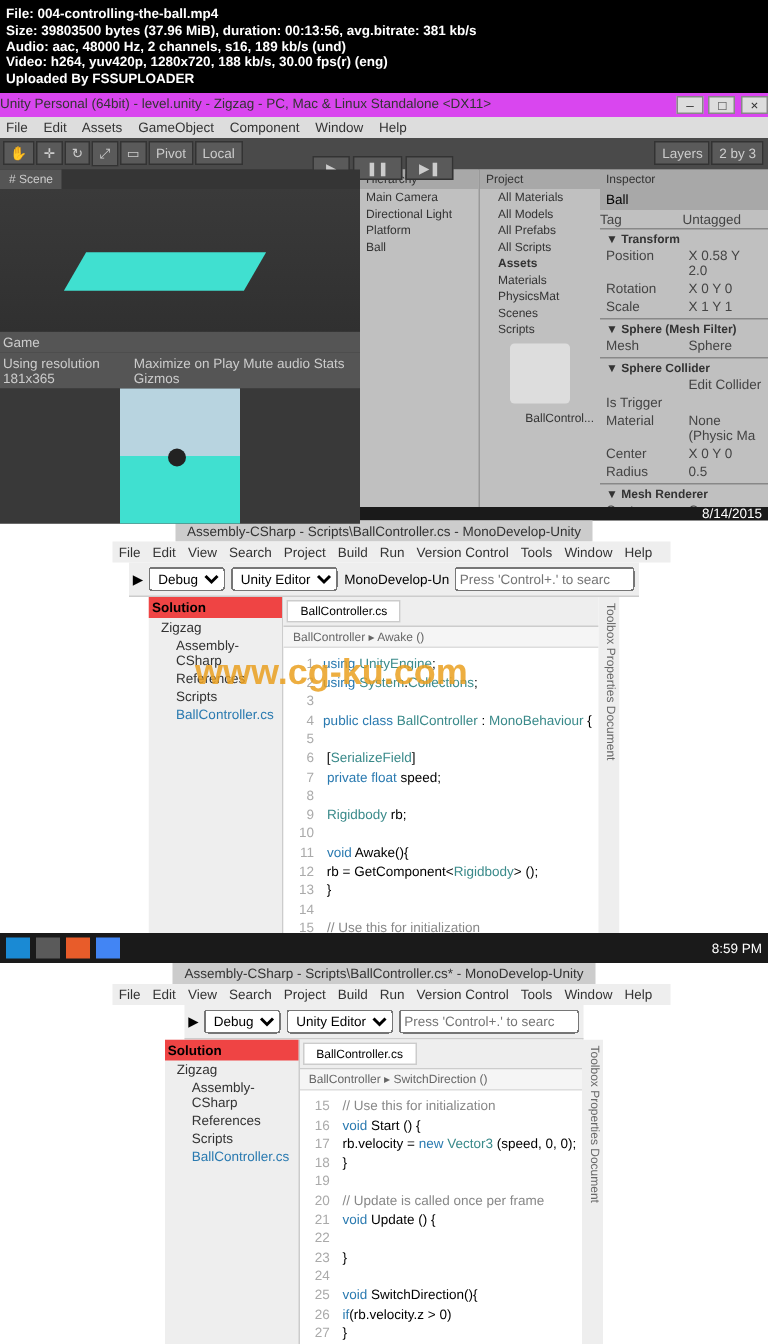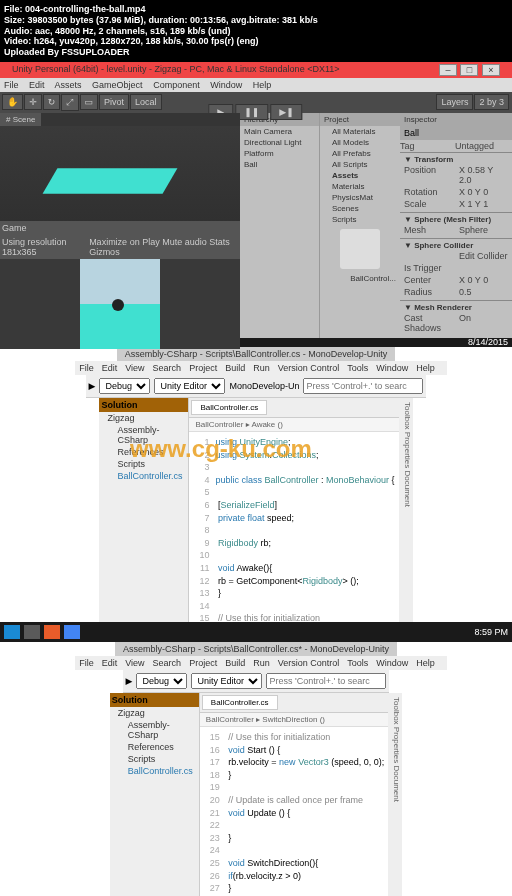--- a/index.html
+++ b/index.html
@@ -2,21 +2,21 @@
 <html><head>
 <meta charset="utf-8">
 <style>
 *{margin:0;padding:0;box-sizing:border-box;font-family:Arial,sans-serif;font-size:9px;}
 body{background:#1a1a1a;width:512px;height:896px;overflow:hidden;}
 .file-info{background:#000;color:#fff;padding:4px;font-size:10px;font-weight:bold;line-height:1.2;}
 .file-info span{display:block;}
 .watermark{position:absolute;top:435px;left:130px;font-size:24px;font-weight:bold;color:#eaa020;z-index:100;opacity:0.85;}
 
 .unity{height:265px;background:#383838;position:relative;}
-.unity-title{background:#ef4444;color:#333;padding:2px 12px;font-size:9px;display:flex;justify-content:space-between;}
+.unity-title{background:#d946ef;color:#333;padding:2px 0;font-size:9px;display:flex;justify-content:space-between;}
 .unity-title .btns span{display:inline-block;width:18px;height:12px;border:1px solid #888;text-align:center;margin-left:1px;background:#ddd;}
 .unity-title .close{background:#c04040;}
 .menubar{background:#ddd;padding:2px 4px;font-size:9px;color:#333;}
 .menubar span{margin-right:8px;}
 .toolbar{background:#4a4a4a;padding:2px;display:flex;align-items:center;}
 .toolbar .btn{background:#5a5a5a;border:1px solid #333;padding:2px 4px;margin-right:1px;color:#ccc;font-size:9px;}
 .play-controls{position:absolute;left:50%;transform:translateX(-50%);top:42px;display:flex;gap:1px;}
 .play-controls .btn{padding:2px 8px;}
 .unity-body{display:flex;height:225px;}
 .scene-col{width:240px;display:flex;flex-direction:column;}
@@ -50,21 +50,21 @@
 
 .mono{height:275px;background:#fff;display:flex;flex-direction:column;align-items:center;}
 .mono-title{background:#ccc;color:#333;padding:2px 8px;font-size:9px;text-align:center;}
 .mono-menu{background:#eee;padding:2px 4px;font-size:9px;color:#333;margin-left:10px;}
 .mono-menu span{margin-right:8px;}
 .mono-toolbar{background:#eee;padding:3px;display:flex;align-items:center;gap:4px;border-bottom:1px solid #ccc;}
 .mono-toolbar select{font-size:9px;padding:1px;}
 .mono-toolbar .search{margin-left:auto;width:120px;font-size:9px;padding:1px;}
 .mono-body{display:flex;flex:1;overflow:hidden;}
 .solution{width:90px;background:#eee;border-right:1px solid #ccc;font-size:8px;}
-.sol-title{background:#a16207;padding:2px;font-weight:bold;}
+.sol-title{background:#ef4444;padding:2px;font-weight:bold;}
 .sol-item{padding:1px 2px 1px 8px;color:#333;}
 .sol-item.indent{padding-left:18px;}
 .sol-item.file{color:#2a7ab0;}
 .editor{flex:1;background:#fff;display:flex;flex-direction:column;}
 .ed-tabs{background:#eee;border-bottom:1px solid #ccc;padding:2px;}
 .ed-tab{background:#fff;padding:2px 8px;font-size:8px;display:inline-block;border:1px solid #ccc;}
 .breadcrumb{background:#f5f5f5;padding:2px 6px;font-size:8px;color:#666;border-bottom:1px solid #ddd;}
 .code{padding:4px;font-family:Consolas,monospace;font-size:9px;line-height:1.4;}
 .code .ln{color:#aaa;display:inline-block;width:16px;text-align:right;margin-right:6px;}
 .kw{color:#2a7ab0;}
@@ -195,20 +195,24 @@
           </div>
           <div class="comp">
             <div class="comp-title">▼ Sphere Collider</div>
             <div class="prop">
               <span class="label"></span>
               <span class="val">Edit Collider</span>
             </div>
             <div class="prop">
               <span class="label">Is Trigger</span>
               <span class="val"></span>
+            </div>
+            <div class="prop">
+              <span class="label">Material</span>
+              <span class="val">None (Physic Ma</span>
             </div>
             <div class="prop">
               <span class="label">Center</span>
               <span class="val">X 0  Y 0</span>
             </div>
             <div class="prop">
               <span class="label">Radius</span>
               <span class="val">0.5</span>
             </div>
           </div>

